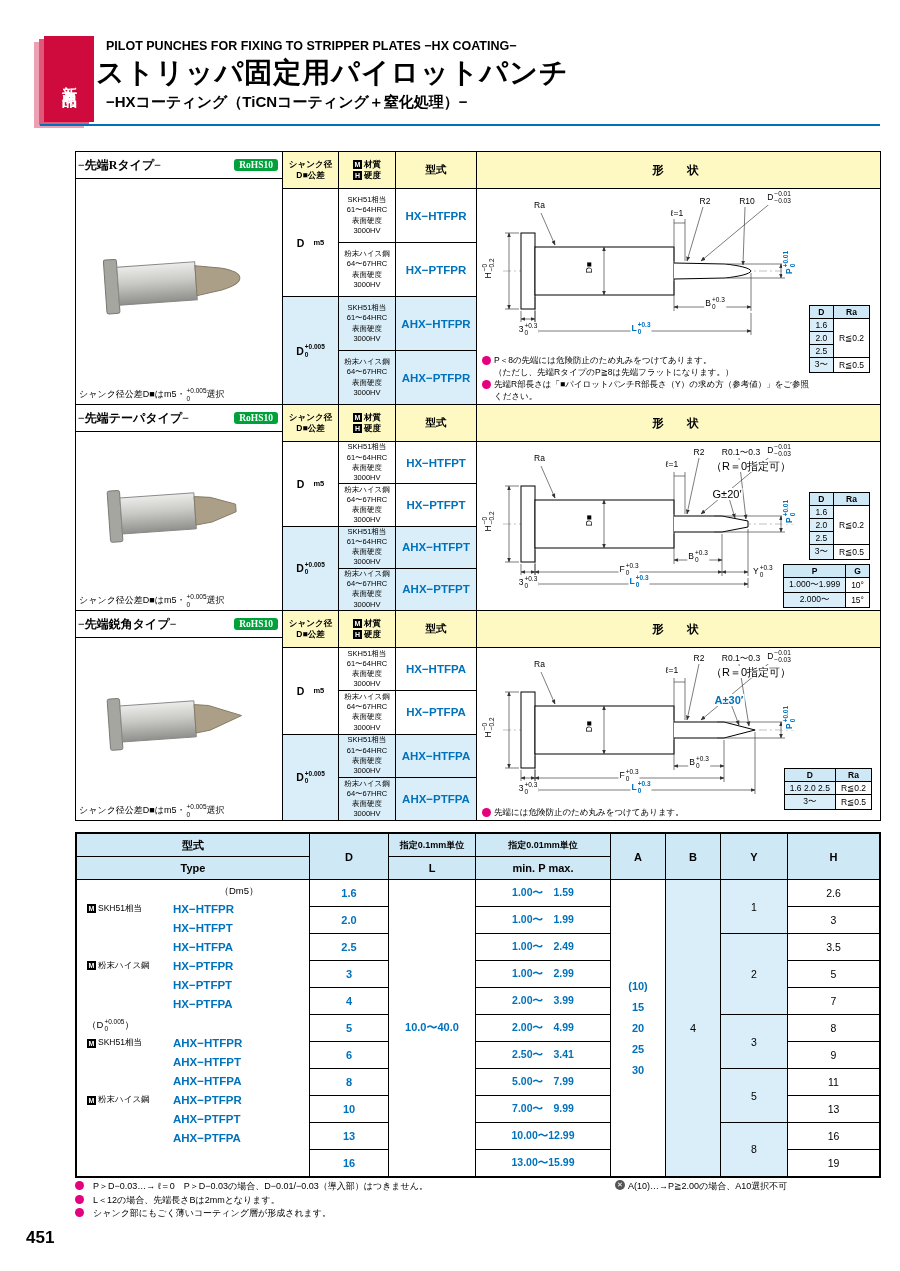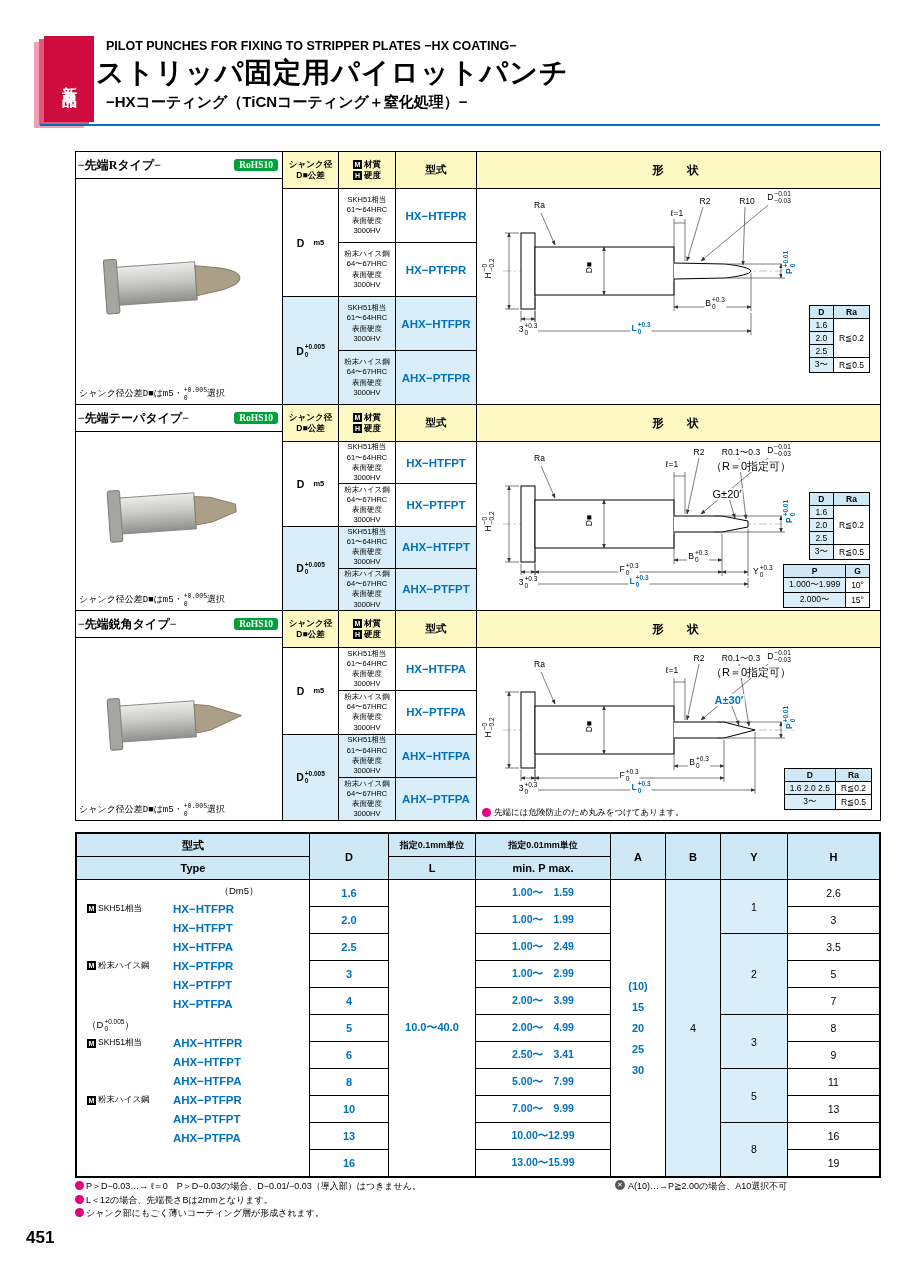--- a/index.html
+++ b/index.html
@@ -16,21 +16,21 @@
   .hdr-rule{position:absolute;left:40px;top:124px;width:840px;height:2px;background:#0072bc;}
   
   .secs{position:absolute;left:75px;top:152px;width:806px;}
   .sec{position:relative;display:flex;border:1px solid #000;margin-top:-1px;background:#fff;}
   .colA{width:206px;border-right:1px solid #000;display:flex;flex-direction:column;}
   .secHead{height:26px;display:flex;align-items:center;justify-content:space-between;
            padding:0 4px 0 2px;border-bottom:1px solid #000;font-family:Liberation Serif, serif;}
   .secTitle{font-size:12px;font-weight:bold;}
   .rohs{background:#00a13a;color:#fff;font-size:9.5px;font-weight:bold;padding:1px 5px;border-radius:3px;}
   .photo{flex:1;display:flex;align-items:center;justify-content:center;}
-  .shankNote{font-size:9px;padding:2px 3px;display:flex;align-items:flex-start;flex-wrap:wrap;font-family:Liberation Mono, monospace;}
+  .shankNote{font-size:9px;padding:2px 3px;display:flex;align-items:center;flex-wrap:wrap;}
   .colB{width:55px;border-right:1px solid #000;display:flex;flex-direction:column;}
   .colC{width:56px;border-right:1px solid #000;display:flex;flex-direction:column;}
   .colD{width:80px;border-right:1px solid #000;display:flex;flex-direction:column;}
   .colE{flex:1;display:flex;flex-direction:column;}
   .th{background:#fef9c3;border-bottom:1px solid #000;height:36px;flex:0 0 36px;display:flex;
       flex-direction:column;align-items:center;justify-content:center;font-size:8.5px;
       font-weight:bold;line-height:1.25;}
   .thModel{font-size:10.5px;}
   .thShape{font-size:11.5px;letter-spacing:6px;flex-direction:row;}
   .tolCell{flex:1;display:flex;align-items:center;justify-content:center;font-size:10.5px;
@@ -83,21 +83,21 @@
   .acell{vertical-align:middle;}
   .aval{font-size:11px;font-weight:bold;color:#0072bc;margin:9px 0;}
   .typeCell{vertical-align:top;text-align:left;padding:5px 4px 0 10px !important;}
   .dm5line{margin-left:86px;font-size:9.5px;margin-bottom:1px;}
   .dselline{margin-left:86px;font-size:9.5px;margin:5px 0 1px;display:flex;align-items:center;}
   .grpRow{display:flex;align-items:center;height:19px;}
   .glabel{flex:0 0 86px;font-size:8.5px;display:flex;align-items:center;gap:2px;}
   .gmodel{font-size:11.5px;font-weight:bold;color:#0072bc;}
   
   .foot{position:absolute;left:75px;top:1180px;width:806px;font-size:9px;line-height:1.5;}
-  .fline{display:flex;gap:2px;align-items:flex-start;}
+  .fline{display:flex;gap:9px;align-items:flex-start;}
   .fright{position:absolute;left:540px;top:0;display:flex;gap:3px;align-items:flex-start;}
   .xicon{width:10px;height:10px;border-radius:50%;background:#555;color:#fff;font-size:7px;
          line-height:10px;text-align:center;flex:0 0 10px;}
   .pagenum{position:absolute;left:26px;top:1228px;font-size:17px;font-weight:bold;}
 </style>
 </head>
 <body>
 
 <div class="page">
 
@@ -291,20 +291,32 @@
                 </tr>
             <tr>
                   <td class="bb">2.5</td>
                 </tr>
             <tr>
                   <td class="bb">3〜</td>
                   <td>R≦0.5</td>
                 </tr>
           </tbody>
             </table>
+          <div class="notes">
+            <div class="note">
+                <span class="nicon"></span>
+                <span class="pre">P＜8の先端には危険防止のため丸みをつけてあります。
+（ただし、先端RタイプのP≧8は先端フラットになります。）</span>
+              </div>
+            <div class="note">
+                <span class="nicon"></span>
+                <span class="pre">先端R部長さは「■パイロットパンチR部長さ（Y）の求め方（参考値）」をご参照
+ください。</span>
+              </div>
+          </div>
         </div>
       </div>
     </div>
 
     <div class="sec" style="height:205px">
       <div class="colA">
         <div class="secHead">
           <span class="secTitle">−先端テーパタイプ−</span>
           <span class="rohs">RoHS10</span>
         </div>

